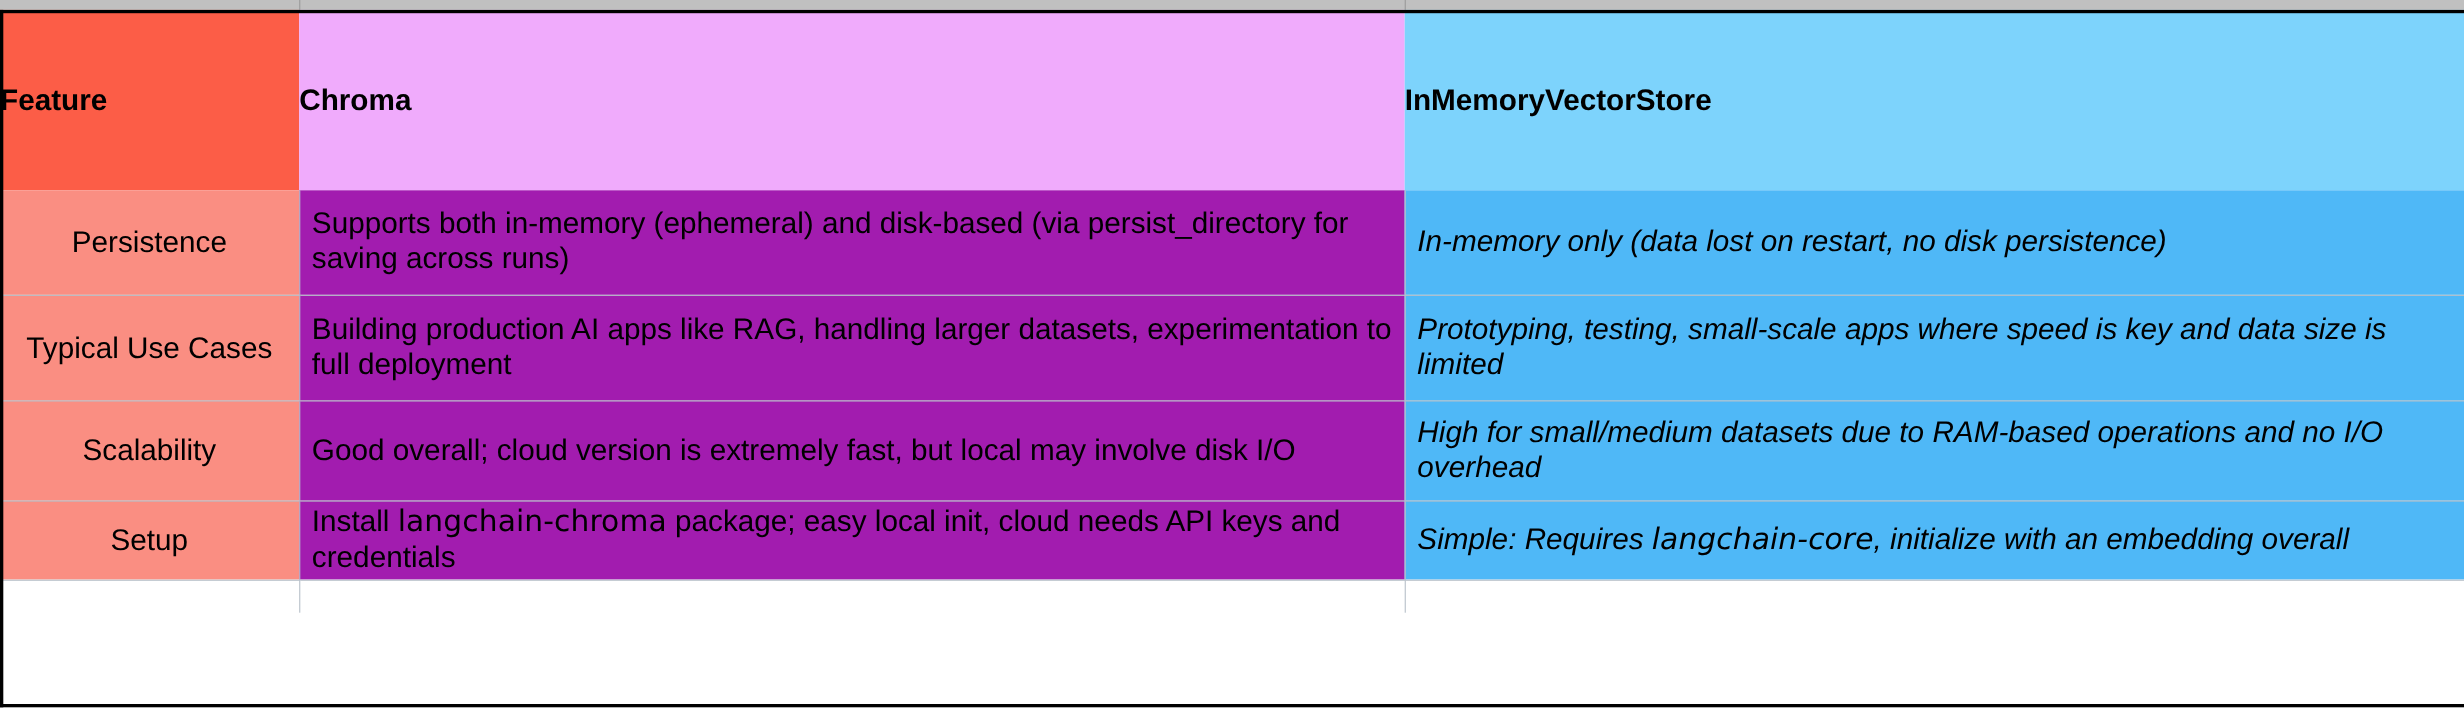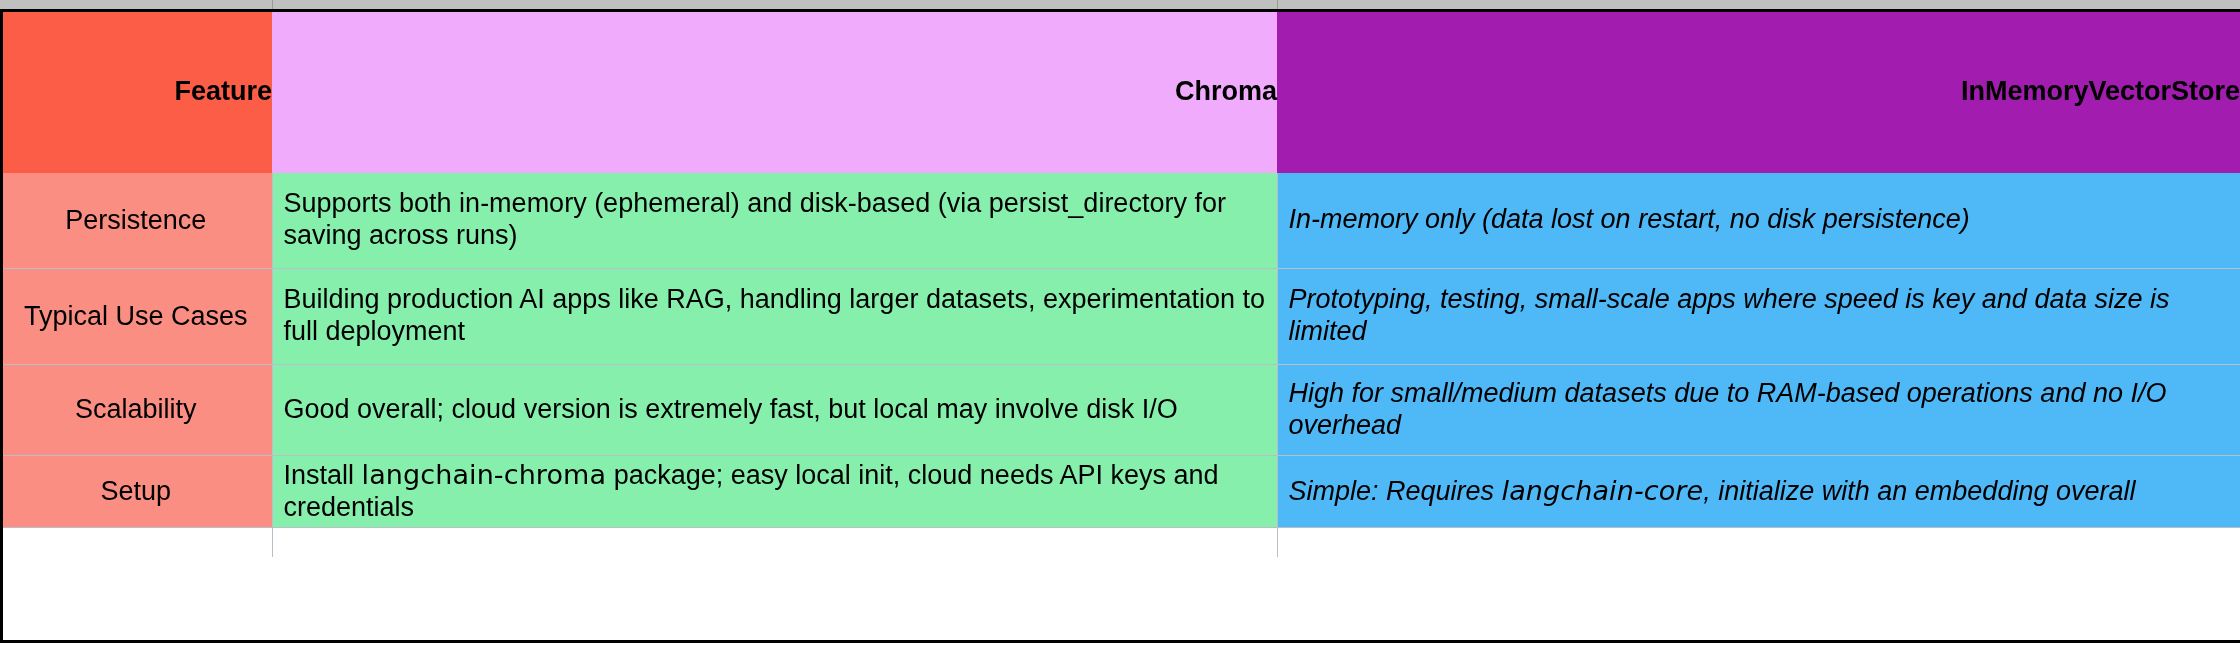--- a/index.html
+++ b/index.html
@@ -57,41 +57,41 @@
     border-bottom: 1px solid #b7c0c9;
   }
 
   col.c-feature  { width: 272px; }
   col.c-chroma   { width: 1005px; }
   col.c-inmem    { width: 963px; }
 
   
   tr.header-row td {
     height: 164px;
-    text-align: right;
+    text-align: left;
     font-weight: bold;
     font-size: 27px;
     color: #000000;
     border-bottom: none;
     border-right: none;
   }
   td.h-feature { background: #fc5d47; }
   td.h-chroma  { background: #f0abfc; }
-  td.h-inmem   { background: #a21caf; }
+  td.h-inmem   { background: #7dd3fc; }
 
   
   tr.body-row td { font-size: 27px; color: #000000; }
 
   td.b-feature {
     background: #fa8e82;
     text-align: center;
     padding: 0 4px;
   }
   td.b-chroma {
-    background: #86efac;
+    background: #a21caf;
     text-align: left;
     padding: 0 9px 0 11px;
     line-height: 1.18;
   }
   td.b-inmem {
     background: #4fb8f7;
     text-align: left;
     padding: 0 9px 0 11px;
     line-height: 1.18;
     font-style: italic;

